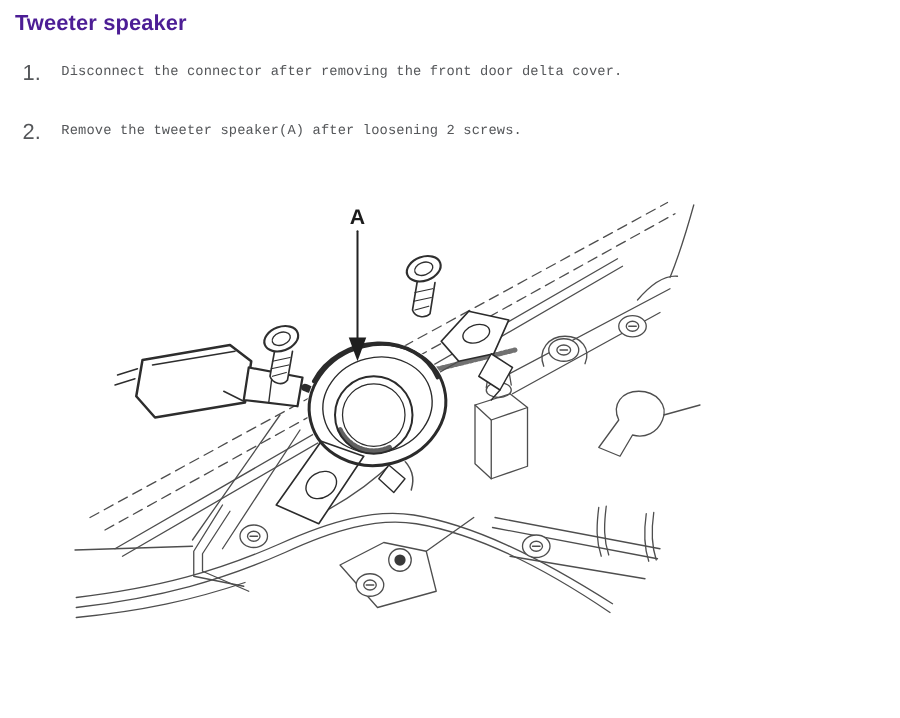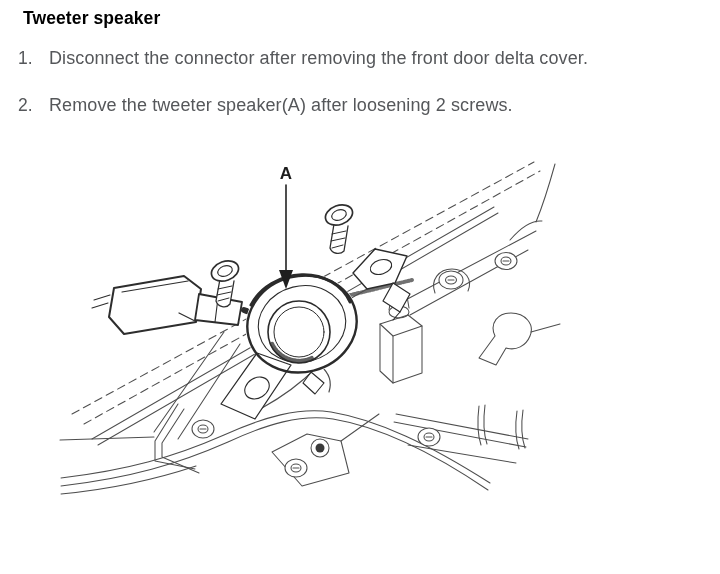--- a/index.html
+++ b/index.html
@@ -3,42 +3,43 @@
 <meta charset="utf-8">
 <style>
   html,body { margin:0; padding:0; }
   body {
     width:720px; height:574px;
     background:#ffffff;
     font-family:"Liberation Sans", sans-serif;
     overflow:hidden;
   }
   .title {
-    margin:8px 0 0 23px;
+    margin:8px 0 0 12px;
     font-size:17.5px;
     font-weight:700;
-    color:#000000;
+    color:#4c1d95;
     letter-spacing:.1px;
   }
   .steps { margin-top:12px; }
   .step { display:flex; }
   .step + .step { margin-top:13px; }
   .step-num {
     flex:0 0 49px;
     box-sizing:border-box;
     padding-left:18px;
     font-size:17.5px;
     line-height:34px;
     color:#55575a;
   }
   .step-body {
-    font-size:18px;
+    font-size:11px;
     line-height:34px;
     color:#55575a;
     letter-spacing:.1px;
+    font-family:Liberation Mono, monospace;
   }
   .figure { margin:30px 0 0 58px; }
   svg { display:block; }
   .label-a {
     font-family:"Liberation Sans", sans-serif;
     font-size:17px;
     font-weight:700;
     fill:#1c1c1c;
   }
 </style>

